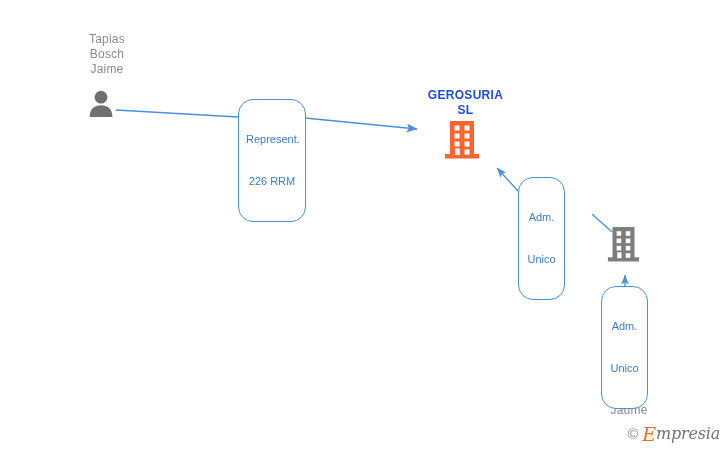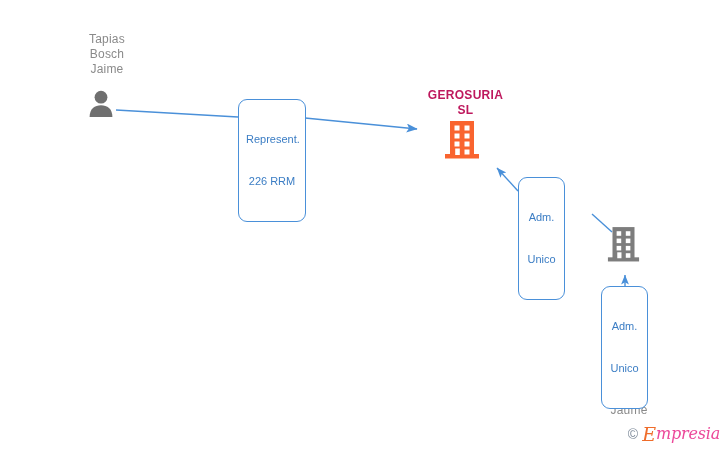--- a/index.html
+++ b/index.html
@@ -37,27 +37,27 @@
     position: absolute;
     text-align: center;
     color: #8a8a8a;
     font-size: 12px;
     line-height: 15px;
     white-space: pre;
     letter-spacing: 0.2px;
   }
   .node-label.company {
     font-weight: bold;
-    color: #be185d;
+    color: #1d4ed8;
     letter-spacing: 0.3px;
   }
   .edge-label {
     position: absolute;
     border: 1px solid #4a90d9;
-    border-radius: 9px;
+    border-radius: 15px;
     background: #ffffff;
     color: #3b7dc4;
     font-size: 11px;
     line-height: 14px;
     text-align: center;
     padding: 4px 7px 5px 7px;
     box-sizing: border-box;
     white-space: pre;
   }
   .icon-person svg, .icon-building svg {
@@ -80,21 +80,21 @@
     font-family: "Liberation Sans", sans-serif;
   }
   #watermark .wm-e {
     color: #ef6c2a;
     font-family: "DejaVu Serif", serif;
     font-style: italic;
     font-size: 19px;
     line-height: 16px;
   }
   #watermark .wm-rest {
-    color: #ec4899;
+    color: #737373;
     font-family: "DejaVu Serif", serif;
     font-style: italic;
     font-size: 16px;
     line-height: 16px;
     letter-spacing: -0.2px;
   }
 </style>
 </head>
 <body>
 

